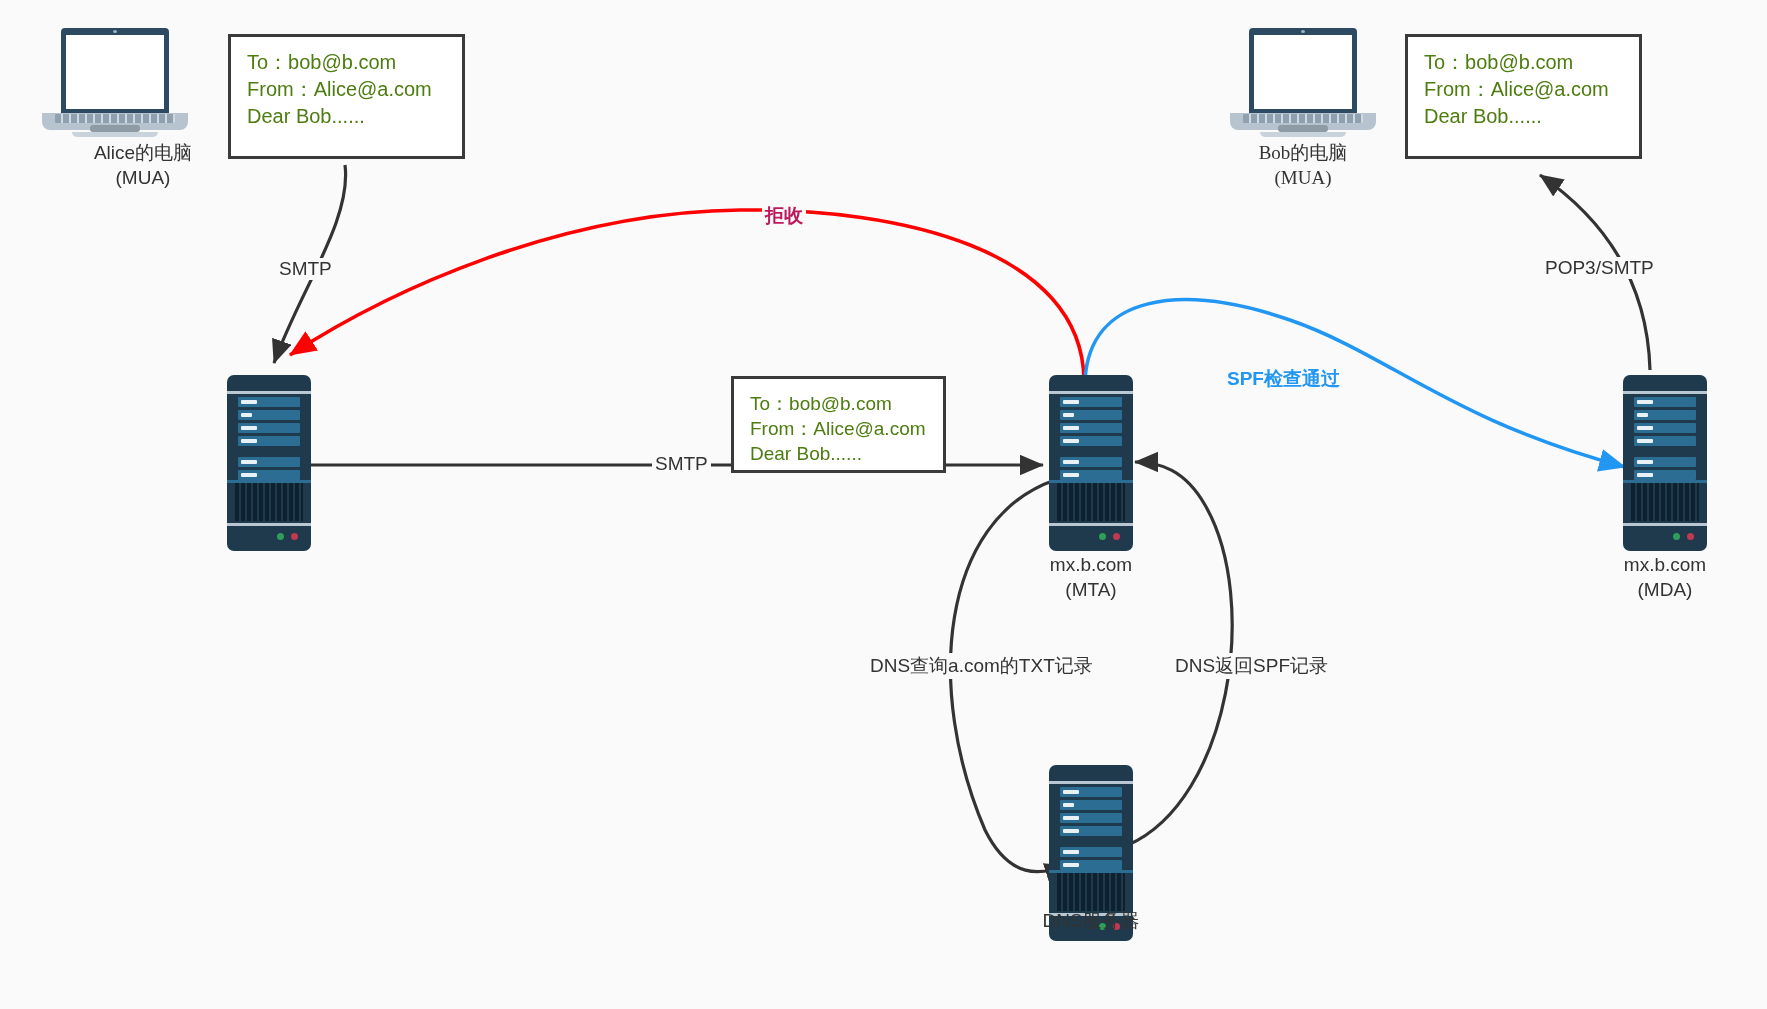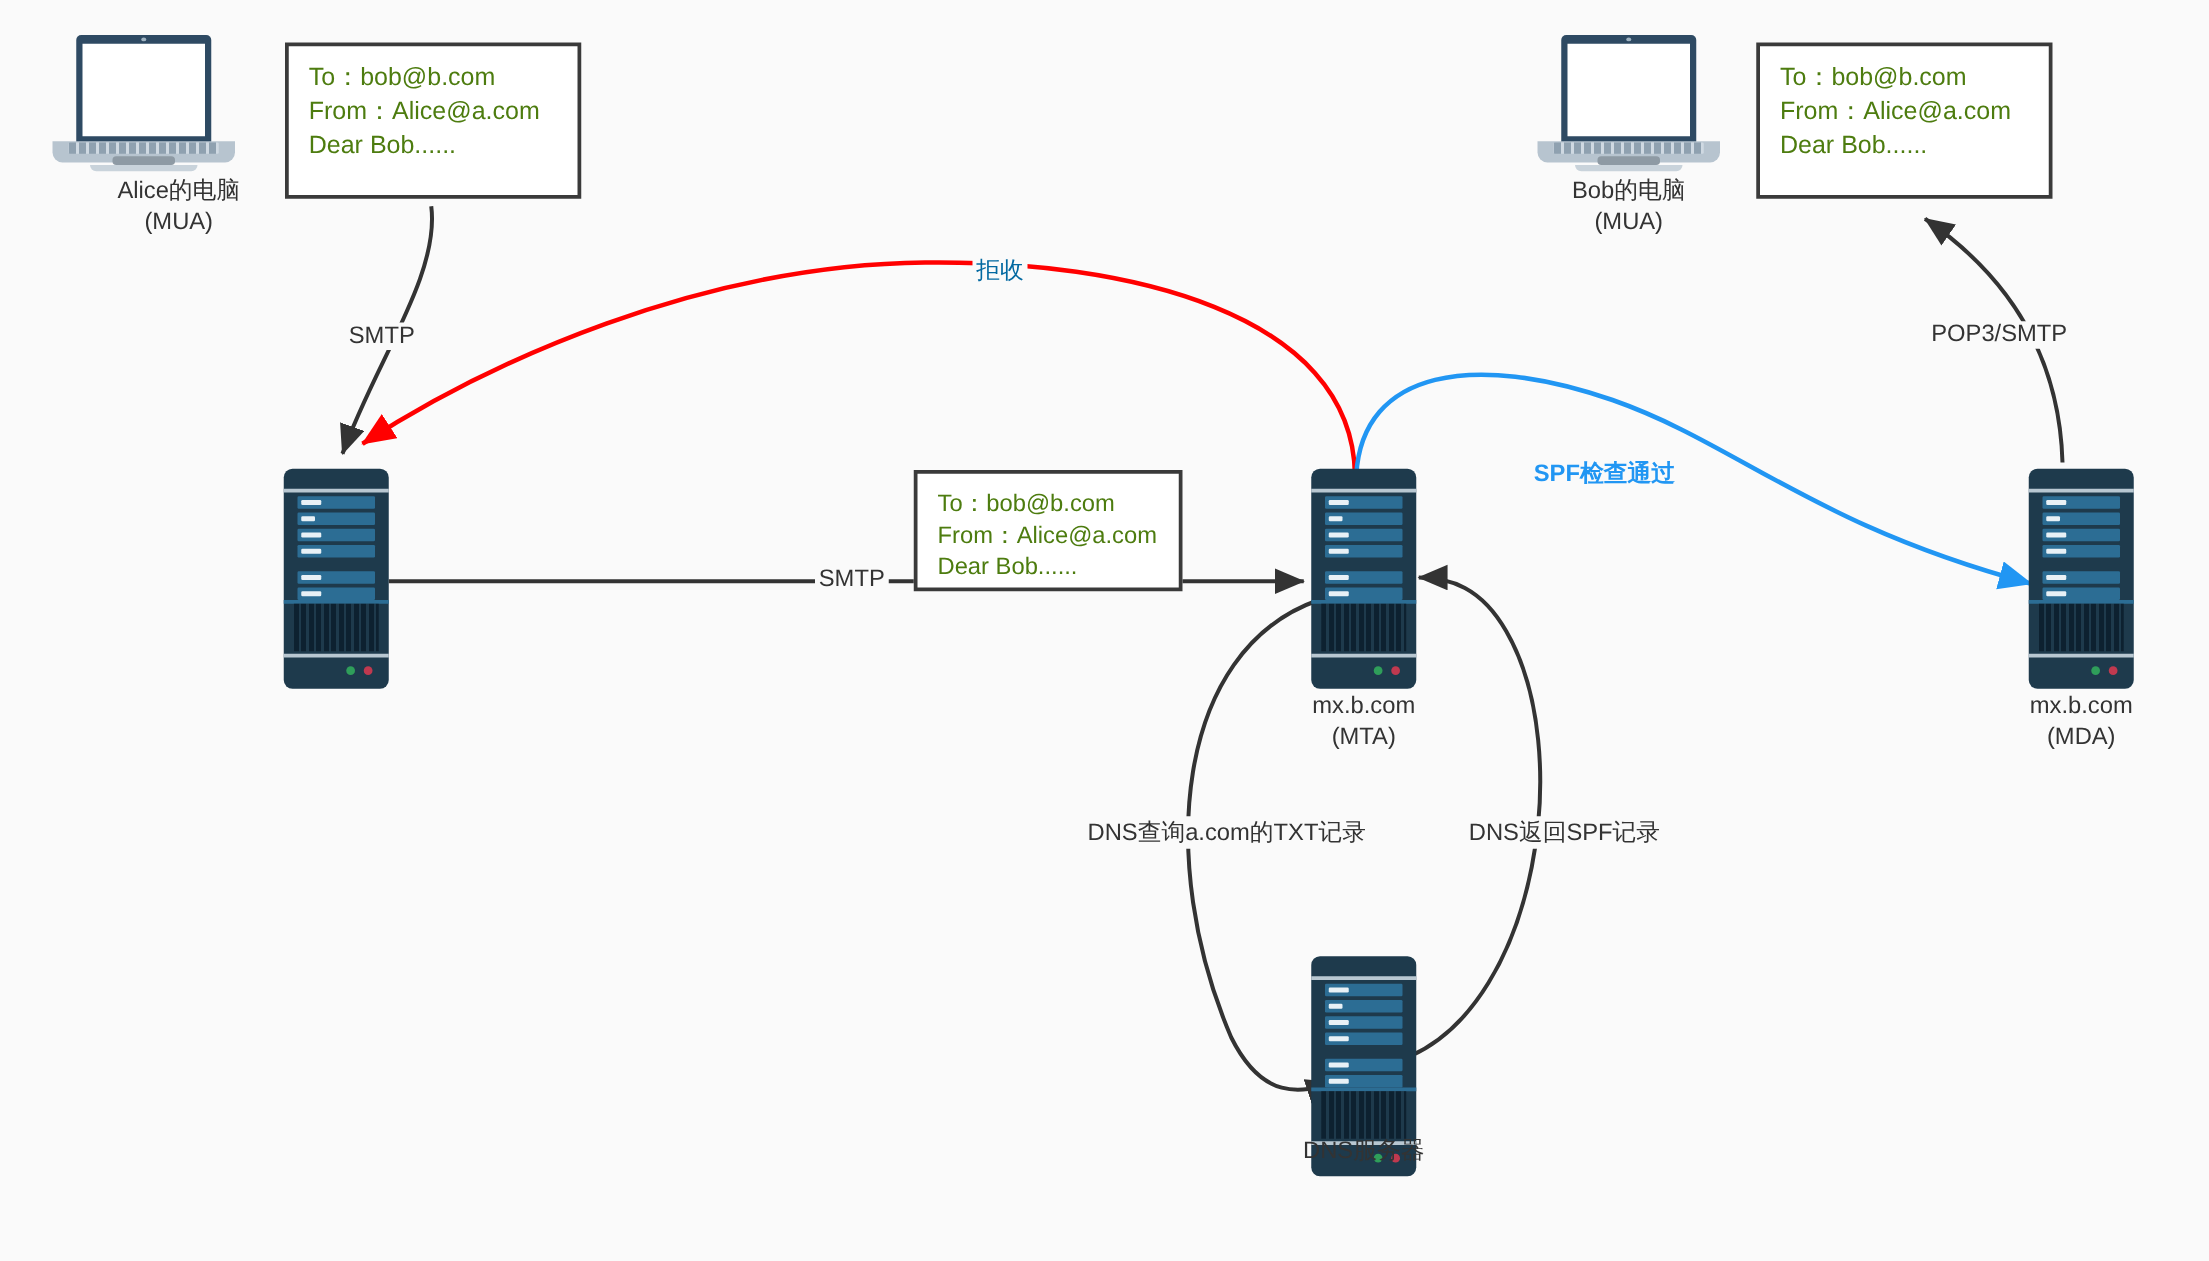--- a/index.html
+++ b/index.html
@@ -47,23 +47,22 @@
   .edge-label {
     position: absolute;
     font-size: 19px;
     color: #333333;
     background: #fafafa;
     padding: 0 3px;
     white-space: nowrap;
     font-family: "Liberation Sans", "DejaVu Sans", sans-serif;
   }
   .edge-label.red {
-    color: #0369a1;
-    font-weight: normal;
-    margin-left: 16px;
+    color: #be185d;
+    font-weight: bold;
   }
   .edge-label.blue {
     color: #2196f3;
     font-weight: bold;
     margin-top: 41px;
   }
   svg.wires {
     position: absolute;
     left: 0;
     top: 0;
@@ -194,21 +193,21 @@
   <div class="node laptop" style="left:1230px; top:28px;">
     <div class="lt-screen">
       <div class="lt-cam"></div>
       <div class="lt-inner"></div>
     </div>
     <div class="lt-base"></div>
     <div class="lt-keys"></div>
     <div class="lt-pad"></div>
     <div class="lt-foot"></div>
   </div>
-  <div class="node-label" style="left:1188px; top:140px; width:230px;">
+  <div class="node-label" style="left:1188px; top:140px; width:230px;font-family:Liberation Serif, serif;">
     <div>Bob的电脑</div>
     <div>(MUA)</div>
   </div>
 
   <div class="mail-box" style="left:1405px; top:34px; width:237px; height:125px;">
     <div class="mail-line">To：bob@b.com</div>
     <div class="mail-line">From：Alice@a.com</div>
     <div class="mail-line">Dear Bob......</div>
   </div>
 

